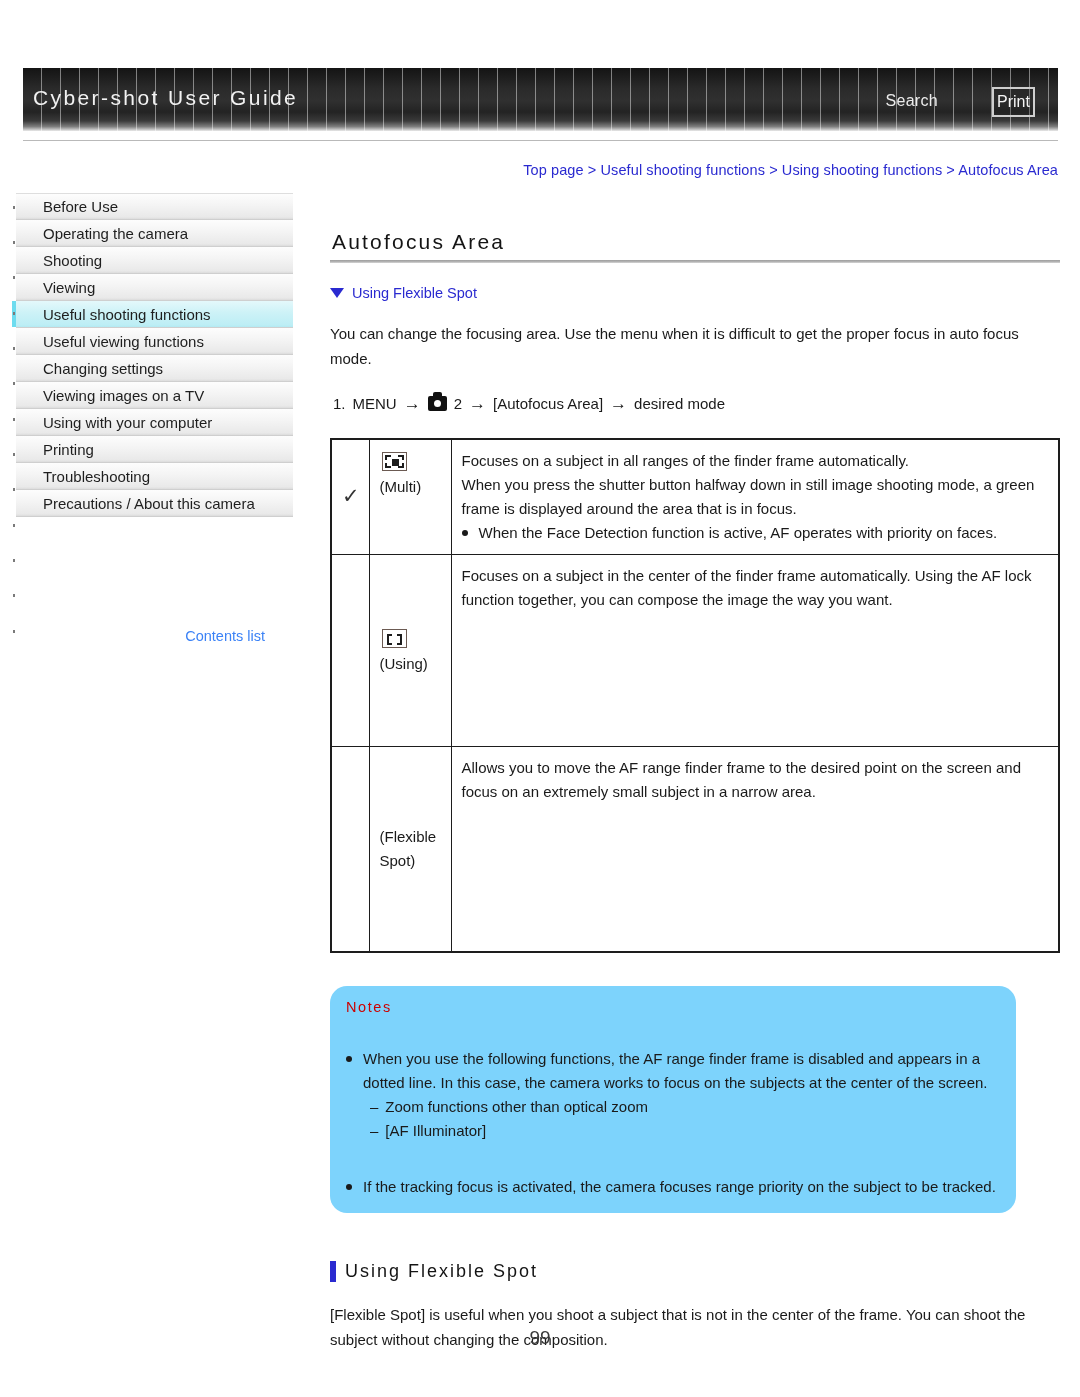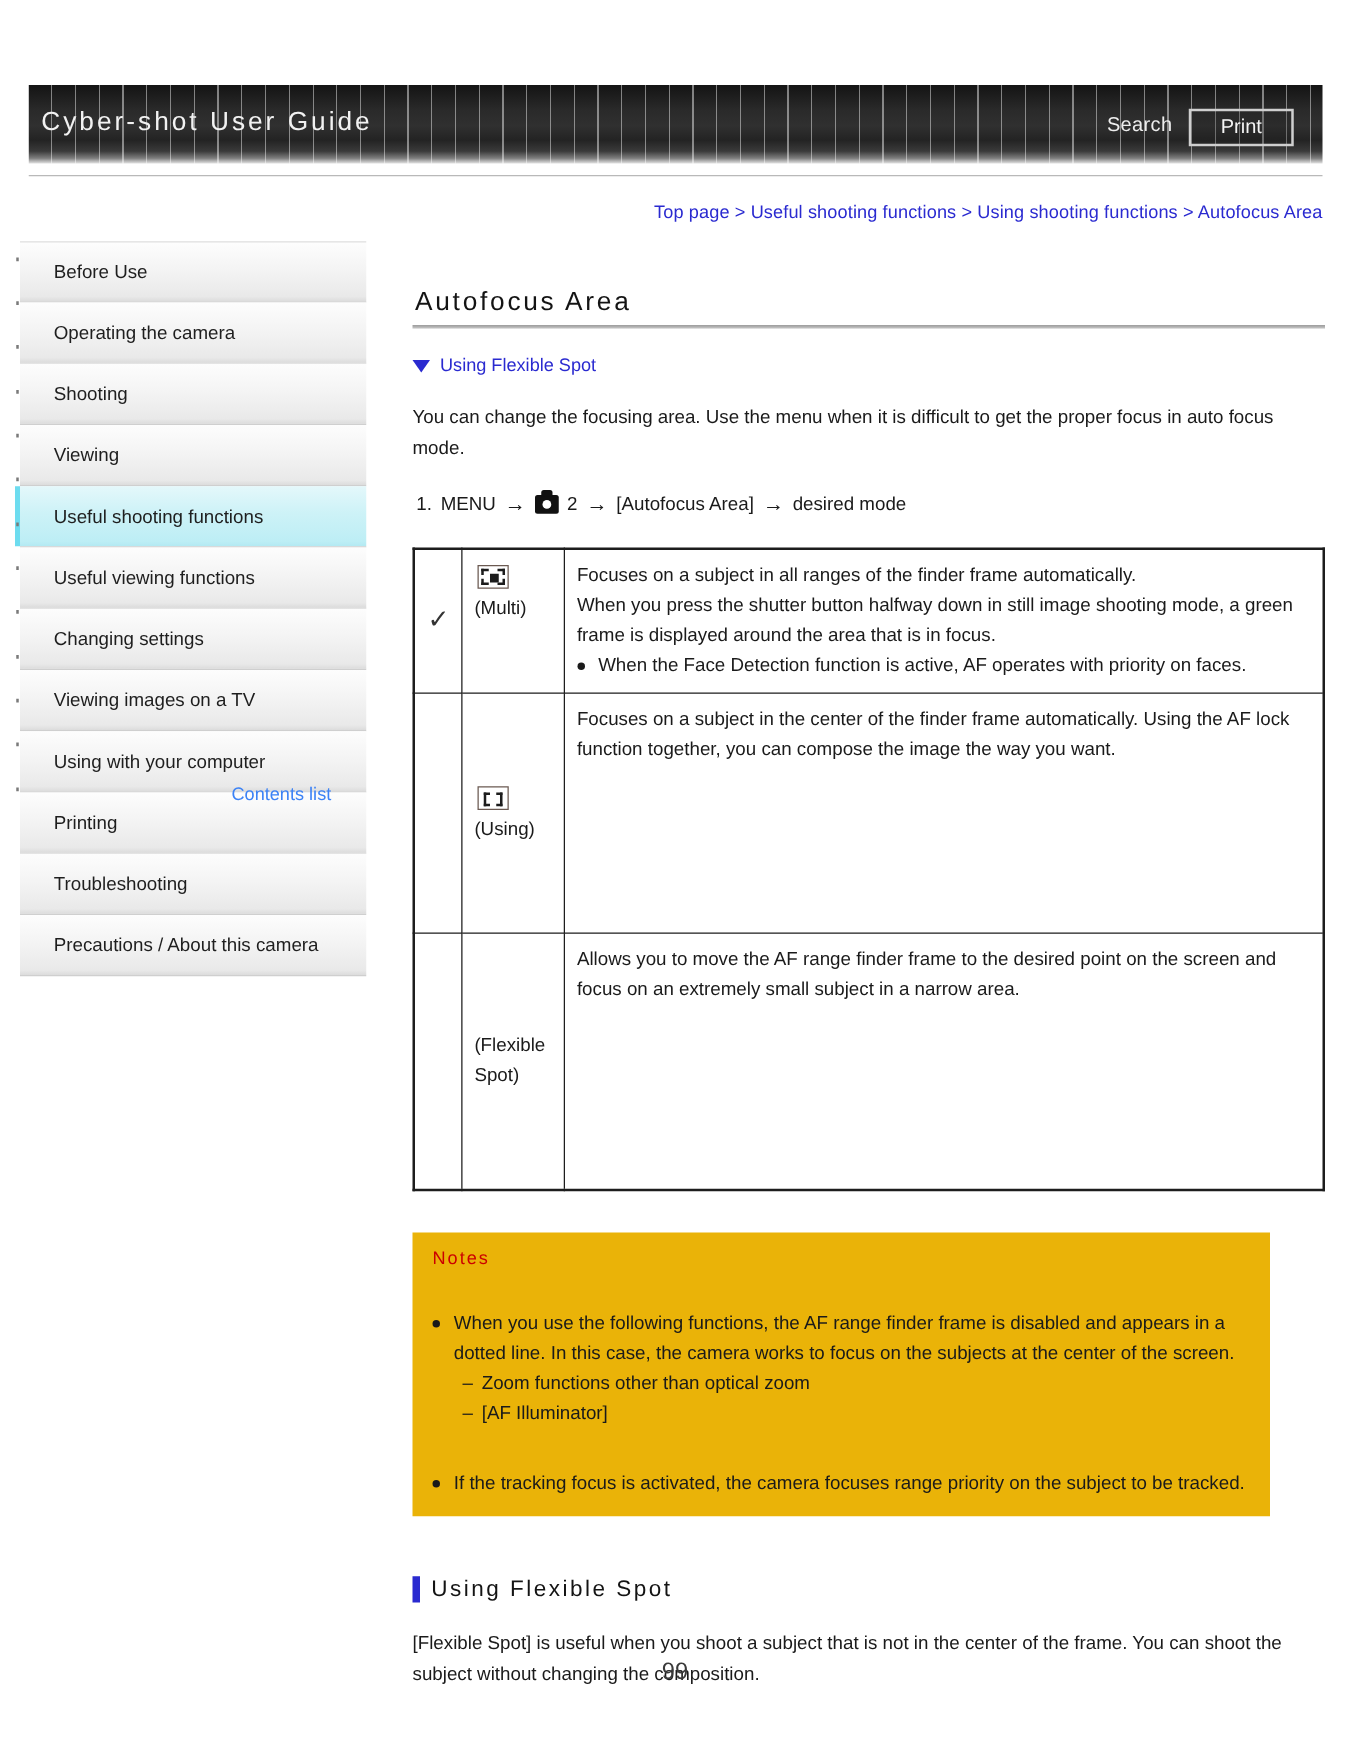--- a/index.html
+++ b/index.html
@@ -52,21 +52,21 @@
     right: 120px; top: 24px;
     font-size: 16px;
     color: #ededed;
     letter-spacing: 0.3px;
     cursor: pointer;
     white-space: nowrap;
   }
   #print-button {
     position: absolute;
     right: 23px; top: 19px;
-    width: 84px; height: 30px;
+    width: 43px; height: 30px;
     border: 2px solid #cfcfcf;
     color: #f4f4f4;
     font-size: 16px;
     display: flex;
     align-items: center;
     justify-content: center;
     background: rgba(30,30,30,0.25);
     cursor: pointer;
   }
   #header-underline {
@@ -87,21 +87,21 @@
   }
 
   
   #sidebar {
     position: absolute;
     left: 16px; top: 193px;
     width: 277px;
   }
   .nav-item {
     position: relative;
-    height: 49px;
+    height: 27px;
     display: flex;
     align-items: center;
     padding-left: 27px;
     font-size: 15px;
     color: #1e1e1e;
     background: linear-gradient(to bottom, #fdfdfd 0%, #f4f4f4 45%, #e9e9e9 92%, #dcdcdc 100%);
     border-bottom: 1px solid #cfcfcf;
     cursor: pointer;
     white-space: nowrap;
   }
@@ -267,22 +267,23 @@
     margin-top: 9px;
     width: 6px; height: 6px;
     border-radius: 50%;
     background: #1a1a1a;
   }
 
   
   #notes-panel {
     margin-top: 33px;
     width: 686px;
-    background: #eab308;
+    background: #7dd3fc;
     padding: 13px 16px 14px 16px;
+    border-radius: 17px;
   }
   #notes-title {
     color: #cc0000;
     font-size: 14.5px;
     letter-spacing: 1.6px;
     margin-bottom: 5px;
   }
   .note-item {
     display: flex;
     gap: 11px;

